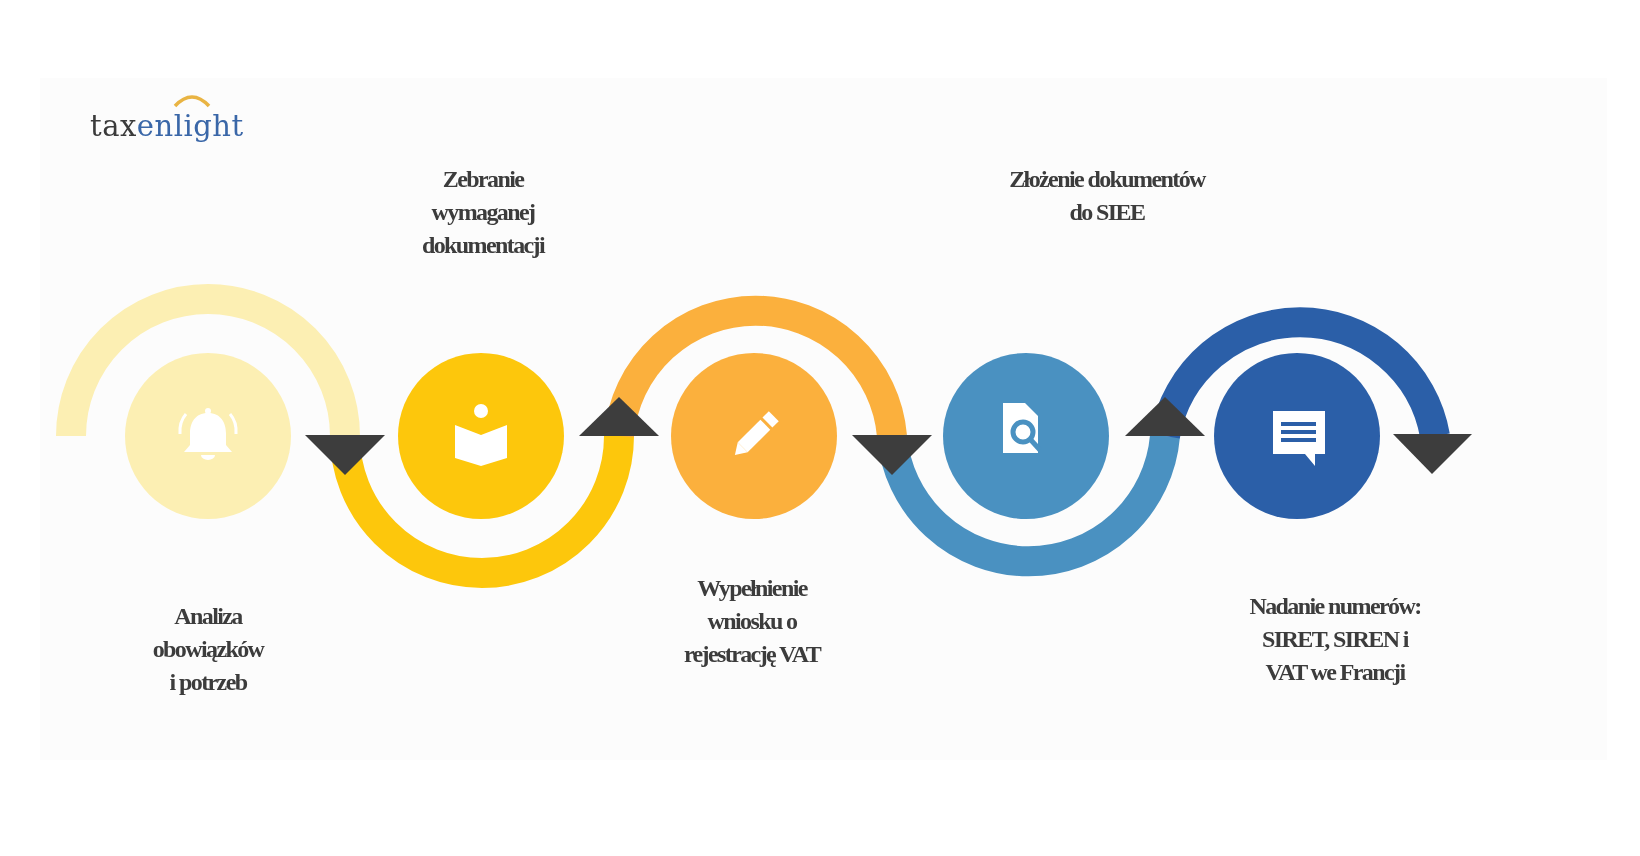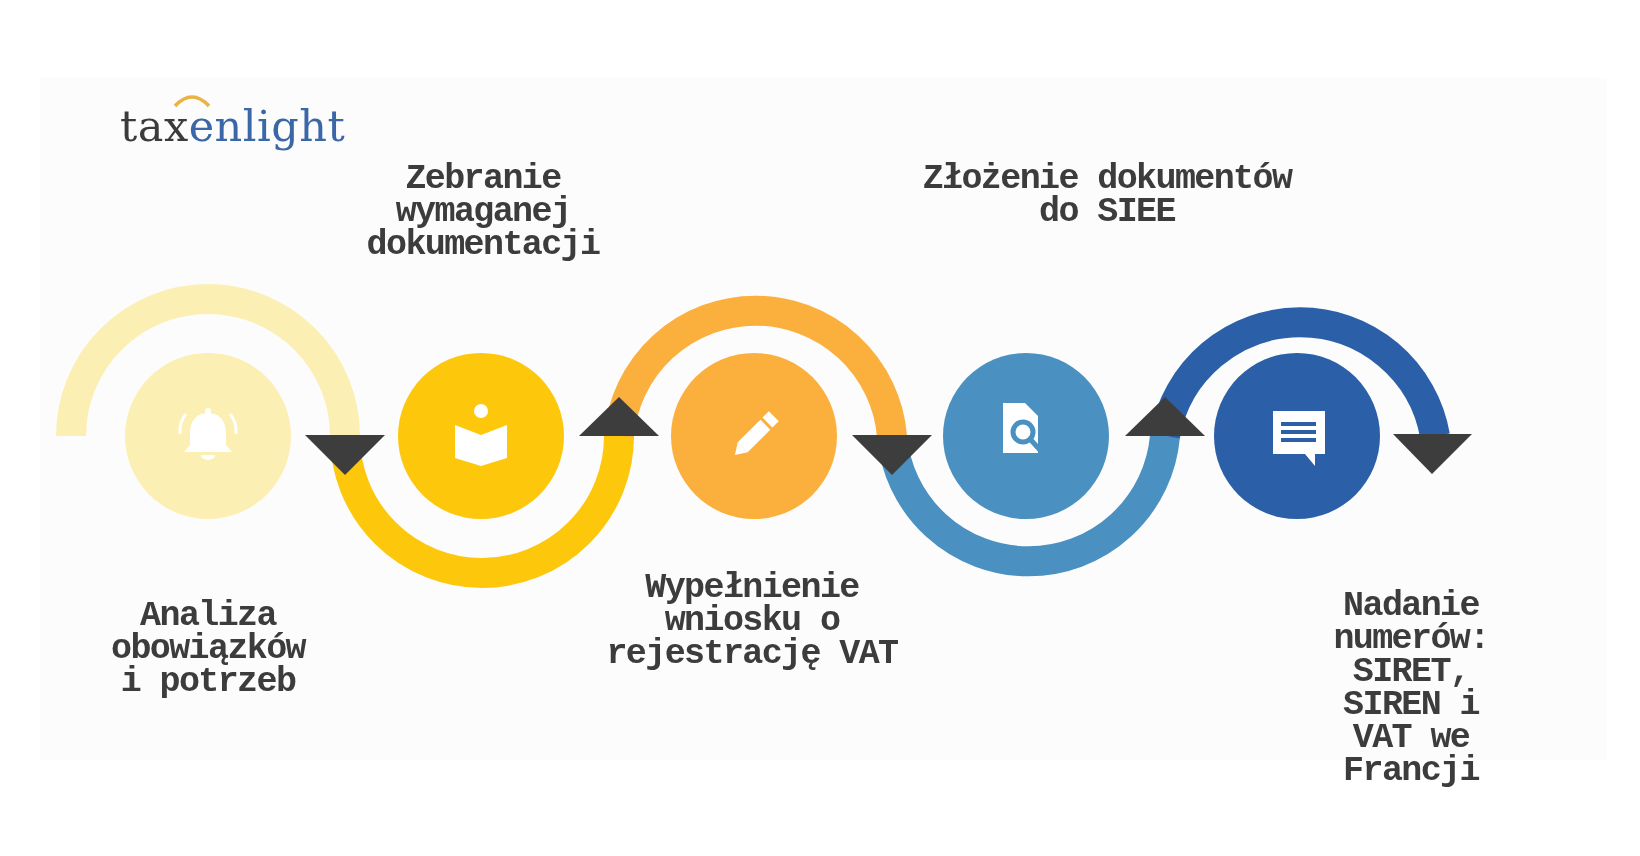--- a/index.html
+++ b/index.html
@@ -1,23 +1,23 @@
 <!DOCTYPE html>
 <html><head>
 <meta charset="utf-8">
 <style>
   html,body{margin:0;padding:0;background:#ffffff;}
   body{width:1640px;height:856px;position:relative;overflow:hidden;font-family:"DejaVu Sans","Liberation Sans",sans-serif;}
   .panel{position:absolute;left:40px;top:78px;width:1567px;height:682px;background:#fcfcfc;}
-  .logo{position:absolute;left:90px;top:96px;font-family:"DejaVu Serif","Liberation Serif",serif;font-size:43px;letter-spacing:0.5px;line-height:60px;margin-left:30px;}
+  .logo{position:absolute;left:90px;top:96px;font-family:"DejaVu Serif","Liberation Serif",serif;font-size:29px;letter-spacing:0.5px;line-height:60px;}
   .logo .tax{color:#3b3b3b;}
   .logo .enl{color:#3a67a8;}
   .logo-arc{position:absolute;left:172px;top:92px;}
   svg.flow{position:absolute;left:0;top:0;}
-  .label{position:absolute;font-family:Liberation Mono, monospace;font-weight:bold;color:#3c3c3c;font-size:35px;line-height:33px;letter-spacing:-1.6px;text-align:center;white-space:pre-line;transform:translateX(-50%);}
+  .label{position:absolute;font-family:Liberation Serif, serif;font-weight:bold;color:#3c3c3c;font-size:24px;line-height:33px;letter-spacing:-1.6px;text-align:center;white-space:pre-line;transform:translateX(-50%);}
 </style>
 </head>
 <body>
 
 <div class="panel"></div>
 
 <div class="logo"><span class="tax">tax</span><span class="enl">enlight</span></div>
 <svg class="logo-arc" width="40" height="16">
   <path d="M3 14 Q20 -4 37 14" fill="none" stroke="#e9b443" stroke-width="3.5"></path>
 </svg>
@@ -79,15 +79,15 @@
 obowiązków
 i potrzeb</div>
 <div class="label" style="left:483px;top:163px;">Zebranie
 wymaganej
 dokumentacji</div>
 <div class="label" style="left:752px;top:572px;">Wypełnienie
 wniosku o
 rejestrację VAT</div>
 <div class="label" style="left:1107px;top:163px;">Złożenie dokumentów
 do SIEE</div>
-<div class="label" style="left:1411px;top:590px;text-align:center;">Nadanie numerów:
+<div class="label" style="left:1335px;top:590px;text-align:center;">Nadanie numerów:
 SIRET, SIREN i
 VAT we Francji</div>
 
 </body></html>

